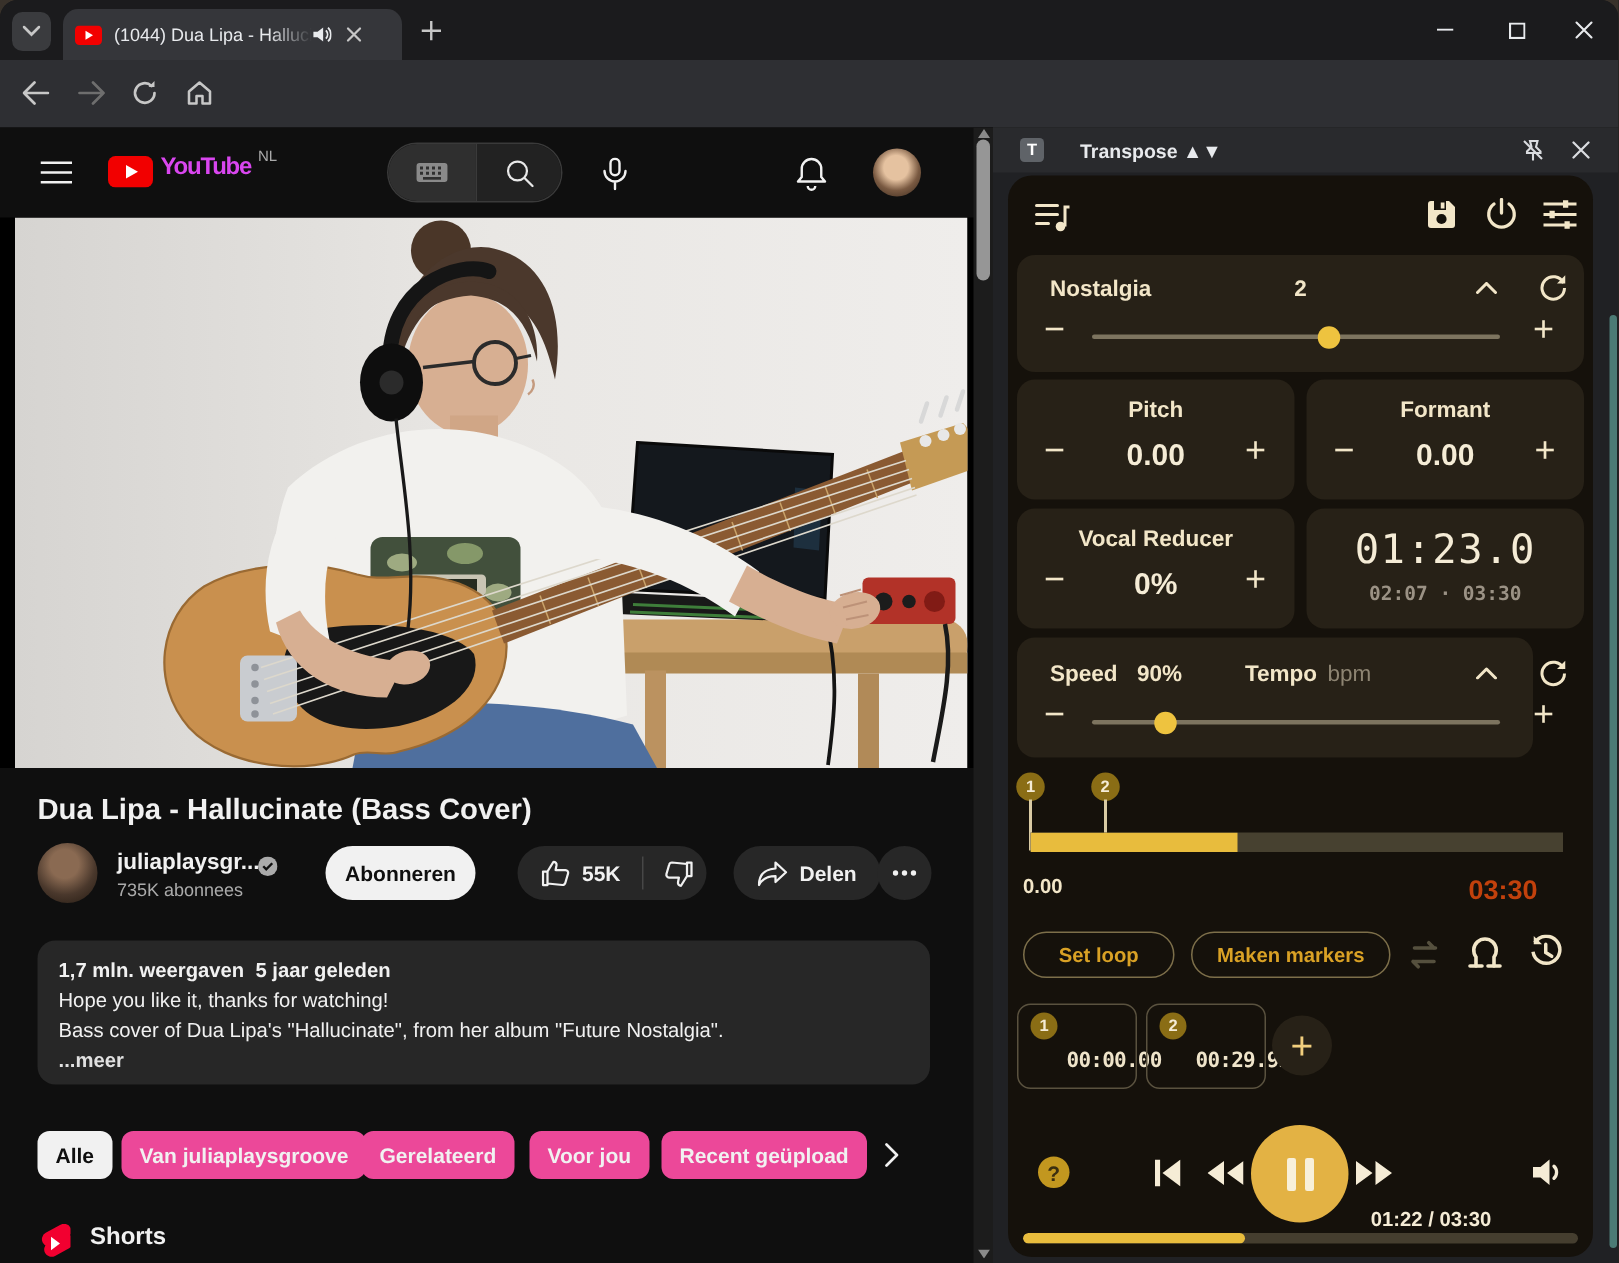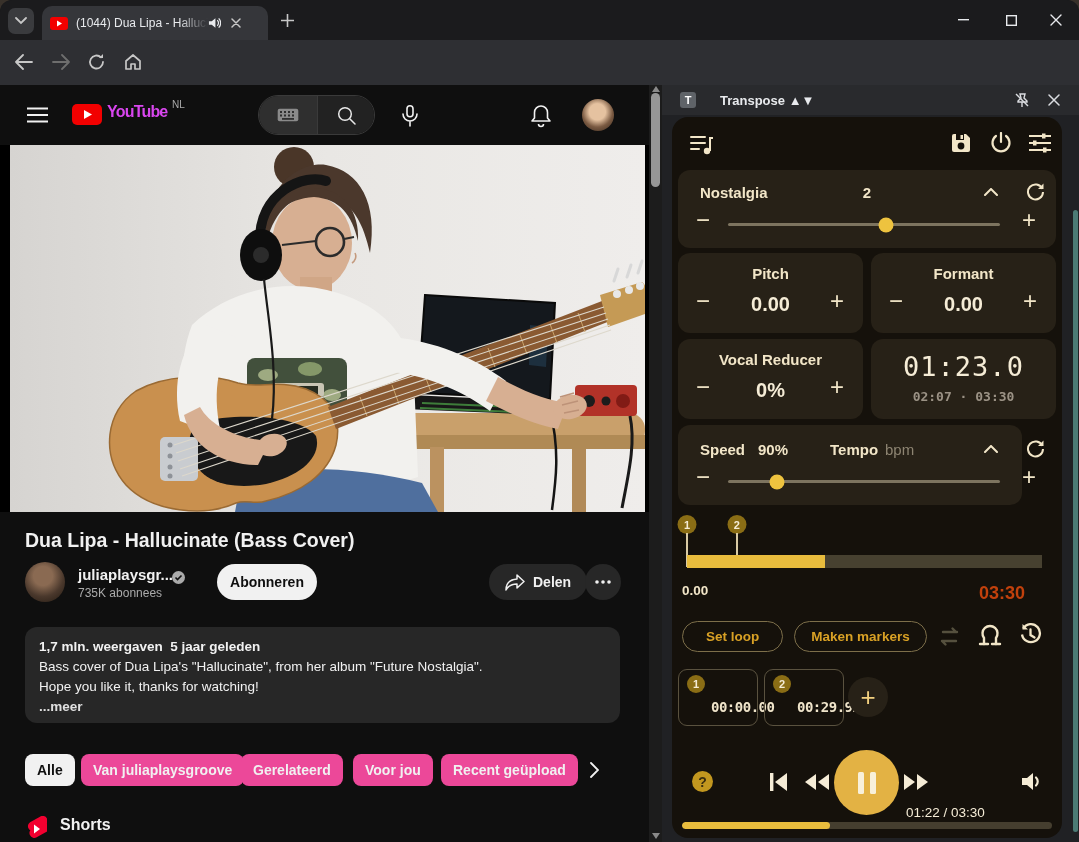--- a/index.html
+++ b/index.html
@@ -343,38 +343,50 @@
 
     <div class="chavatar"></div>
     <div class="chname">juliaplaysgr...</div>
     <svg class="abs" style="left:172px;top:486px;" width="13" height="13" viewBox="0 0 13 13">
         <circle cx="6.5" cy="6.5" r="6.5" fill="#aaa"></circle>
         <path d="M3.5 6.5l2 2 4-4" fill="none" stroke="#0f0f0f" stroke-width="1.6"></path>
       </svg>
     <div class="chsubs">735K abonnees</div>
     <div class="btn-sub">Abonneren</div>
 
+    <div class="pill abs" style="left:345px;top:479px;width:126px;padding:0;">
+      <svg style="margin-left:16px;" width="19" height="19" viewBox="0 0 19 19">
+          <path d="M1 8h3v9H1zM4 16V8l4-6.5c1.3 0 2.2 1 2 2.3L9.4 7H16a1.8 1.8 0 011.7 2.3l-1.8 6.2A2 2 0 0114 17z" fill="none" stroke="#f1f1f1" stroke-width="1.5" stroke-linejoin="round"></path>
+        </svg>
+      <span style="margin-left:8px;">55K</span>
+      <div style="width:1px;height:22px;background:#474747;margin-left:14px;"></div>
+      <svg style="margin-left:14px;" width="19" height="19" viewBox="0 0 19 19">
+          <g transform="rotate(180 9.5 9.5)">
+            <path d="M1 8h3v9H1zM4 16V8l4-6.5c1.3 0 2.2 1 2 2.3L9.4 7H16a1.8 1.8 0 011.7 2.3l-1.8 6.2A2 2 0 0114 17z" fill="none" stroke="#f1f1f1" stroke-width="1.5" stroke-linejoin="round"></path>
+          </g>
+        </svg>
+    </div>
     <div class="pill abs" style="left:489px;top:479px;padding:0 16px;gap:8px;">
       <svg width="20" height="17" viewBox="0 0 20 17">
           <path d="M12 1l7 6.5L12 14v-4C6 10 3 12 1 16c0-7 4-10.5 11-11z" fill="none" stroke="#f1f1f1" stroke-width="1.5" stroke-linejoin="round"></path>
         </svg>
       <span>Delen</span>
     </div>
     <div class="abs" style="left:585px;top:479px;width:36px;height:36px;border-radius:50%;background:#272727;">
       <svg style="margin:16px auto;" width="16" height="4" viewBox="0 0 16 4">
           <circle cx="2" cy="2" r="1.8" fill="#f1f1f1"></circle>
           <circle cx="8" cy="2" r="1.8" fill="#f1f1f1"></circle>
           <circle cx="14" cy="2" r="1.8" fill="#f1f1f1"></circle>
         </svg>
     </div>
 
     <div class="descbox">
       <div style="font-weight:700;white-space:pre-wrap;">1,7 mln. weergaven  5 jaar geleden</div>
+      <div>Hope you like it, thanks for watching!</div>
       <div>Bass cover of Dua Lipa's "Hallucinate", from her album "Future Nostalgia".</div>
-      <div>Hope you like it, thanks for watching!</div>
       <div style="font-weight:700;color:#e0e0e0;">...meer</div>
     </div>
 
     <div class="chipsrow abs" style="left:0;top:669px;width:662px;height:32px;">
       <div class="chip sel" style="left:25px;">Alle</div>
       <div class="chip" style="left:81px;">Van juliaplaysgroove</div>
       <div class="chip" style="left:241px;">Gerelateerd</div>
       <div class="chip" style="left:353px;">Voor jou</div>
       <div class="chip" style="left:441px;">Recent geüpload</div>
       <svg class="abs" style="left:590px;top:8px;" width="9" height="16" viewBox="0 0 9 16">
@@ -548,21 +560,21 @@
             <rect x="12" y="0" width="6" height="22" rx="1.5" fill="#f8f0da"></rect>
           </svg>
       </div>
       <svg class="abs" style="left:232px;top:657px;" width="24" height="16" viewBox="0 0 24 16">
           <path d="M0 0l11 8L0 16zM13 0l11 8-11 8z" fill="#f5ecd6"></path>
         </svg>
       <svg class="abs" style="left:350px;top:655px;" width="20" height="19" viewBox="0 0 20 19">
           <path d="M0 6h5l6-5v17l-6-5H0z" fill="#f5ecd6"></path>
           <path d="M14 5.5a5.5 5.5 0 010 8" fill="none" stroke="#f5ecd6" stroke-width="2.2" stroke-linecap="round"></path>
         </svg>
-      <div class="abs" style="left:234px;top:688px;width:140px;text-align:left;font-size:13.5px;font-weight:400;color:#f5ecd6;">01:22 / 03:30</div>
+      <div class="abs" style="left:212px;top:688px;width:140px;text-align:center;font-size:13.5px;font-weight:700;color:#f5ecd6;">01:22 / 03:30</div>
 
       <div class="abs" style="left:10px;top:705px;width:370px;height:7px;border-radius:4px;background:#453e2f;overflow:hidden;">
         <div style="height: 100%; background: rgb(232, 188, 61); border-radius: 4px; width: 40%;"></div>
       </div>
     </div>
 
     <div class="tealbar"></div>
   </div>
 
 </div>

